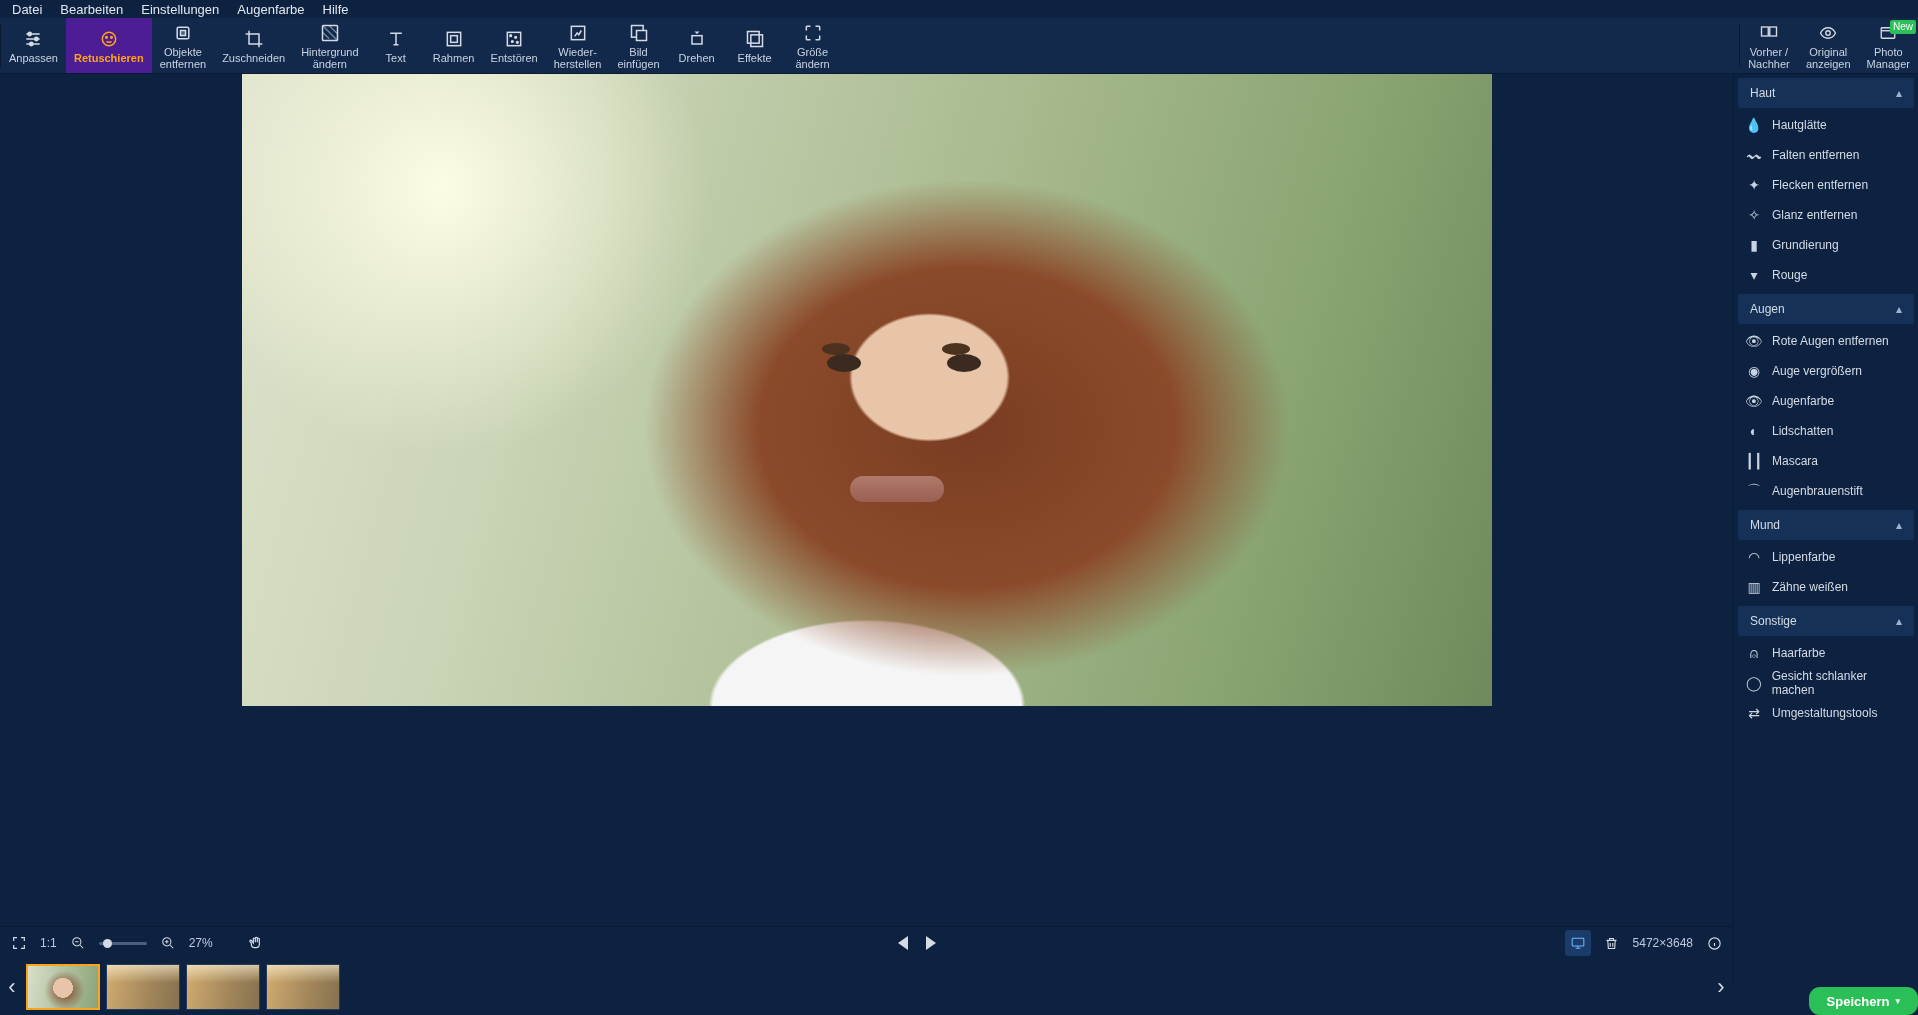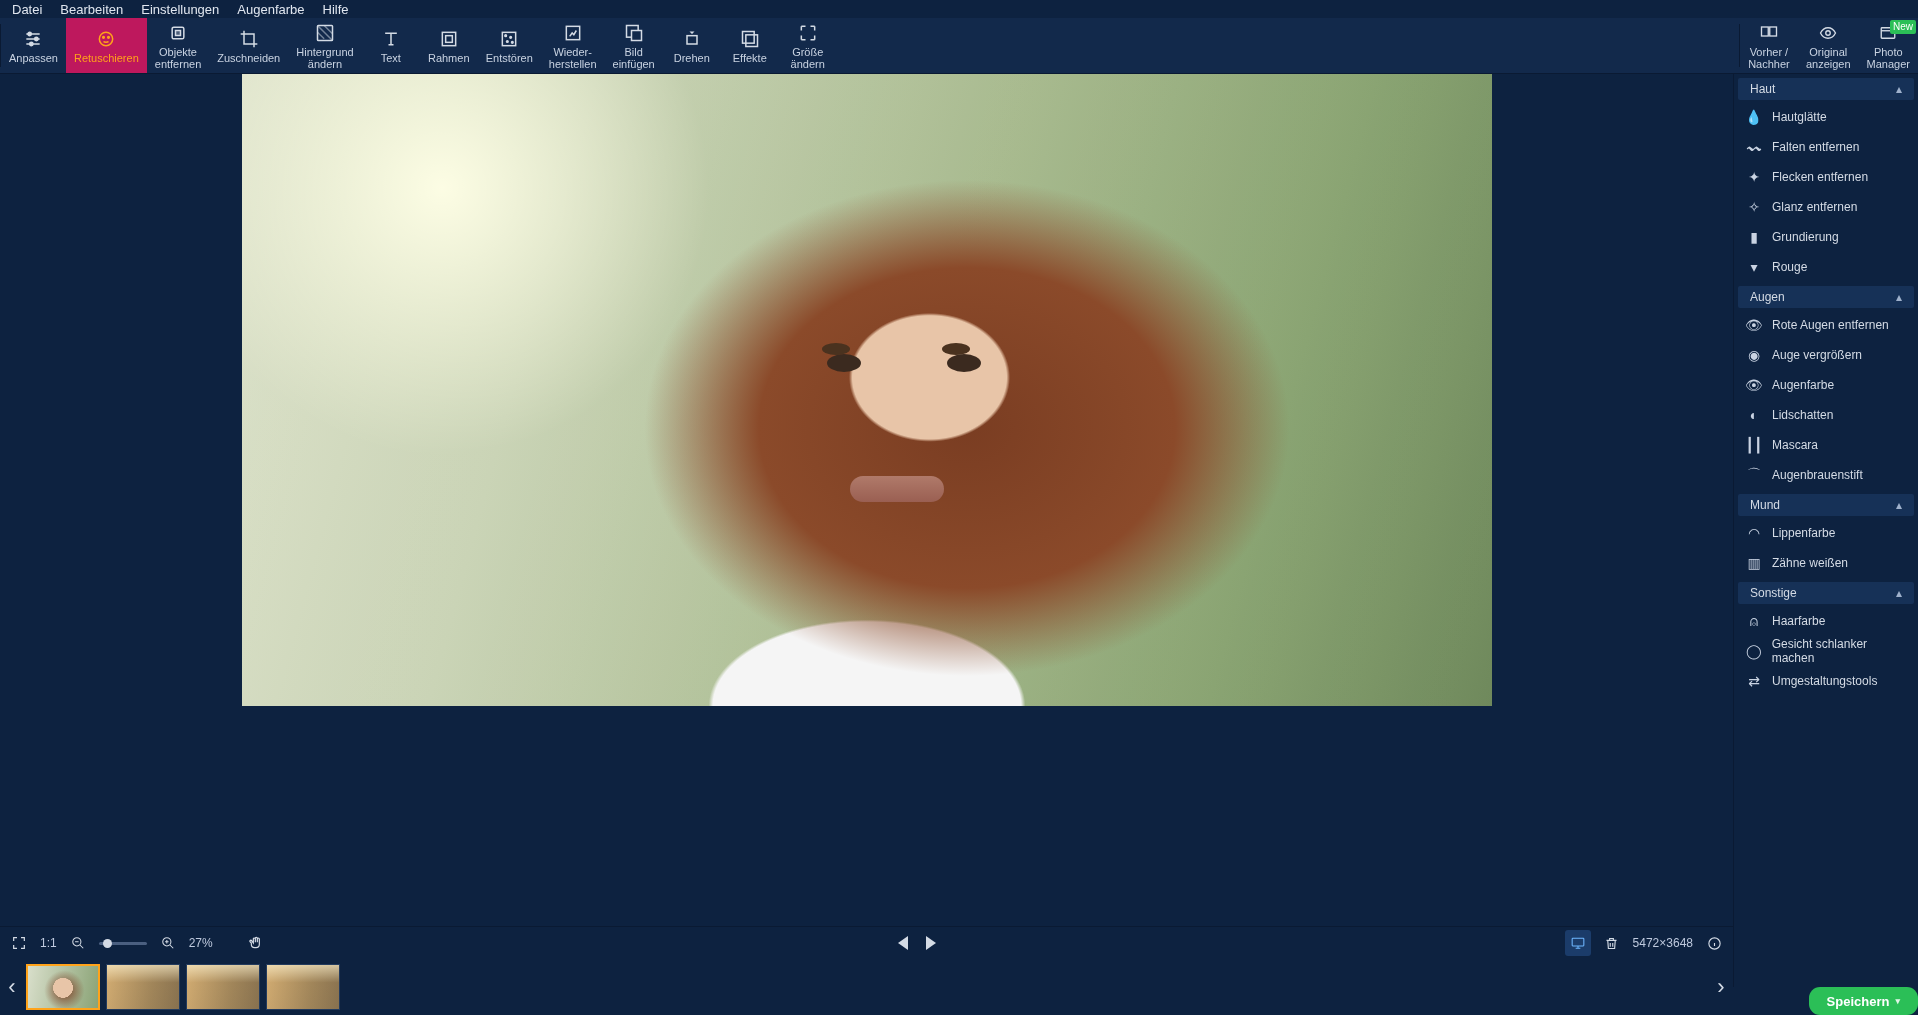--- a/index.html
+++ b/index.html
@@ -8,21 +8,21 @@
 
 .menubar { height: 18px; display: flex; align-items: center; padding: 0 4px; gap: 2px; }
 .menubar .item { padding: 2px 8px; font-size: 13px; color: #e0e6ef; }
 
 
 .toolbar { height: 56px; display: flex; align-items: stretch; background: #12294b; border-bottom: 1px solid #0a1a33; }
 .tb-group { display: flex; }
 .tb-sep { width: 1px; background: #0a1a33; margin: 6px 0; }
 .tb-flex { flex: 1; }
 .tb-btn { min-width: 58px; padding: 0 8px; display: flex; flex-direction: column; align-items: center; justify-content: center; gap: 2px; cursor: pointer; font-size: 11px; color: #c9d3e2; text-align: center; line-height: 12px; position: relative; }
-.tb-btn.active { background: #be185d; }
+.tb-btn.active { background: #4c1d95; font-weight: bold; }
 .tb-btn.active .tb-ico, .tb-btn.active .tb-lbl { color: #ffa31a; fill: #ffa31a; }
 .tb-btn.disabled { opacity: .45; cursor: default; }
 .tb-ico { width: 22px; height: 22px; display: flex; align-items: center; justify-content: center; font-size: 18px; color: #d4dbe5; }
 .tb-lbl { white-space: pre-line; }
 .new-badge { position: absolute; top: 2px; right: 2px; background: #2bbf57; color: #fff; font-size: 10px; padding: 1px 3px; border-radius: 2px; }
 
 
 .workspace { display: flex; height: calc(1015px - 18px - 56px); }
 .stage-col { flex: 1; display: flex; flex-direction: column; min-width: 0; justify-content: flex-end; }
 
@@ -60,21 +60,21 @@
   linear-gradient(100deg,#d9dfcb,#8aa376); }
 .thumb.sel { border: 2px solid #ffa31a; }
 .thumb.alt { background:
   linear-gradient(180deg, rgba(255,245,210,.7), rgba(255,245,210,.2) 40%),
   linear-gradient(100deg,#c79a5a,#8a6a3c 60%, #6a502e); }
 
 
 .side { width: 185px; background: #0d2240; border-left: 1px solid #0a1a33; overflow-y: auto; display: flex; flex-direction: column; position: relative; }
 .side::-webkit-scrollbar { width: 8px; }
 .side::-webkit-scrollbar-thumb { background: #2a4770; border-radius: 4px; }
-.acc-head { background: #163157; height: 22px; display: flex; align-items: center; padding: 0 12px; font-size: 12px; cursor: pointer; border-radius: 2px; margin: 4px 4px 2px 4px; }
+.acc-head { background: #163157; height: 30px; display: flex; align-items: center; padding: 0 12px; font-size: 12px; cursor: pointer; border-radius: 2px; margin: 4px 4px 2px 4px; }
 .acc-head .chev { margin-left: auto; font-size: 12px; color: #9fb1cc; }
 .acc-item { height: 30px; display: flex; align-items: center; gap: 10px; padding: 0 12px; font-size: 12px; cursor: pointer; }
 .acc-item .ico { width: 16px; display:flex; justify-content:center; font-size:14px; color:#c9d3e2; }
 
 
 .savebar { position: absolute; right: 0; bottom: 0; width: 185px; height: 28px; background: #0d2240; display: flex; justify-content: flex-end; padding: 0 0 0 0; }
 .save-btn { background: #2bbf57; color: #fff; font-size: 13px; font-weight: 600; padding: 4px 18px; display: flex; align-items: center; gap: 6px; cursor: pointer; border-radius: 11px; }
 .save-btn::after { content: "▾"; font-size: 9px; opacity: .85; }
 
 svg { stroke: currentColor; fill: none; stroke-width: 1.8; }

